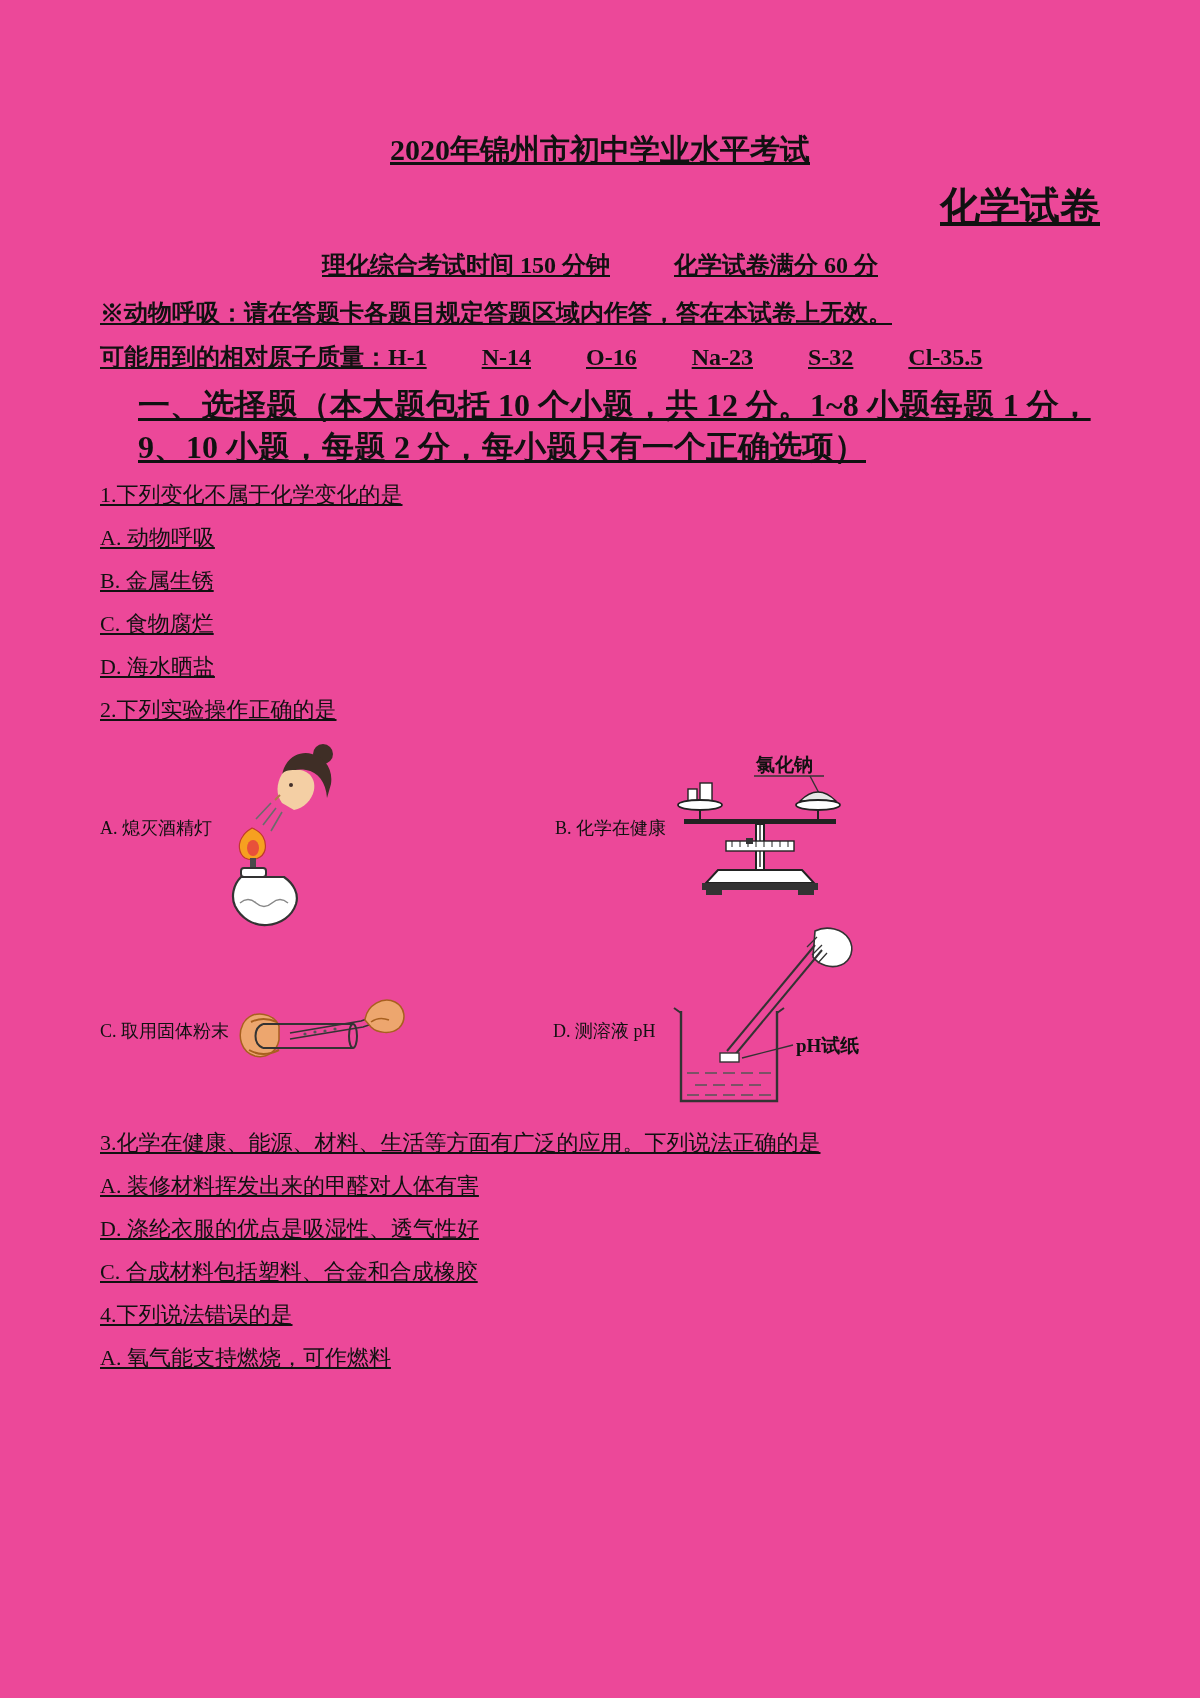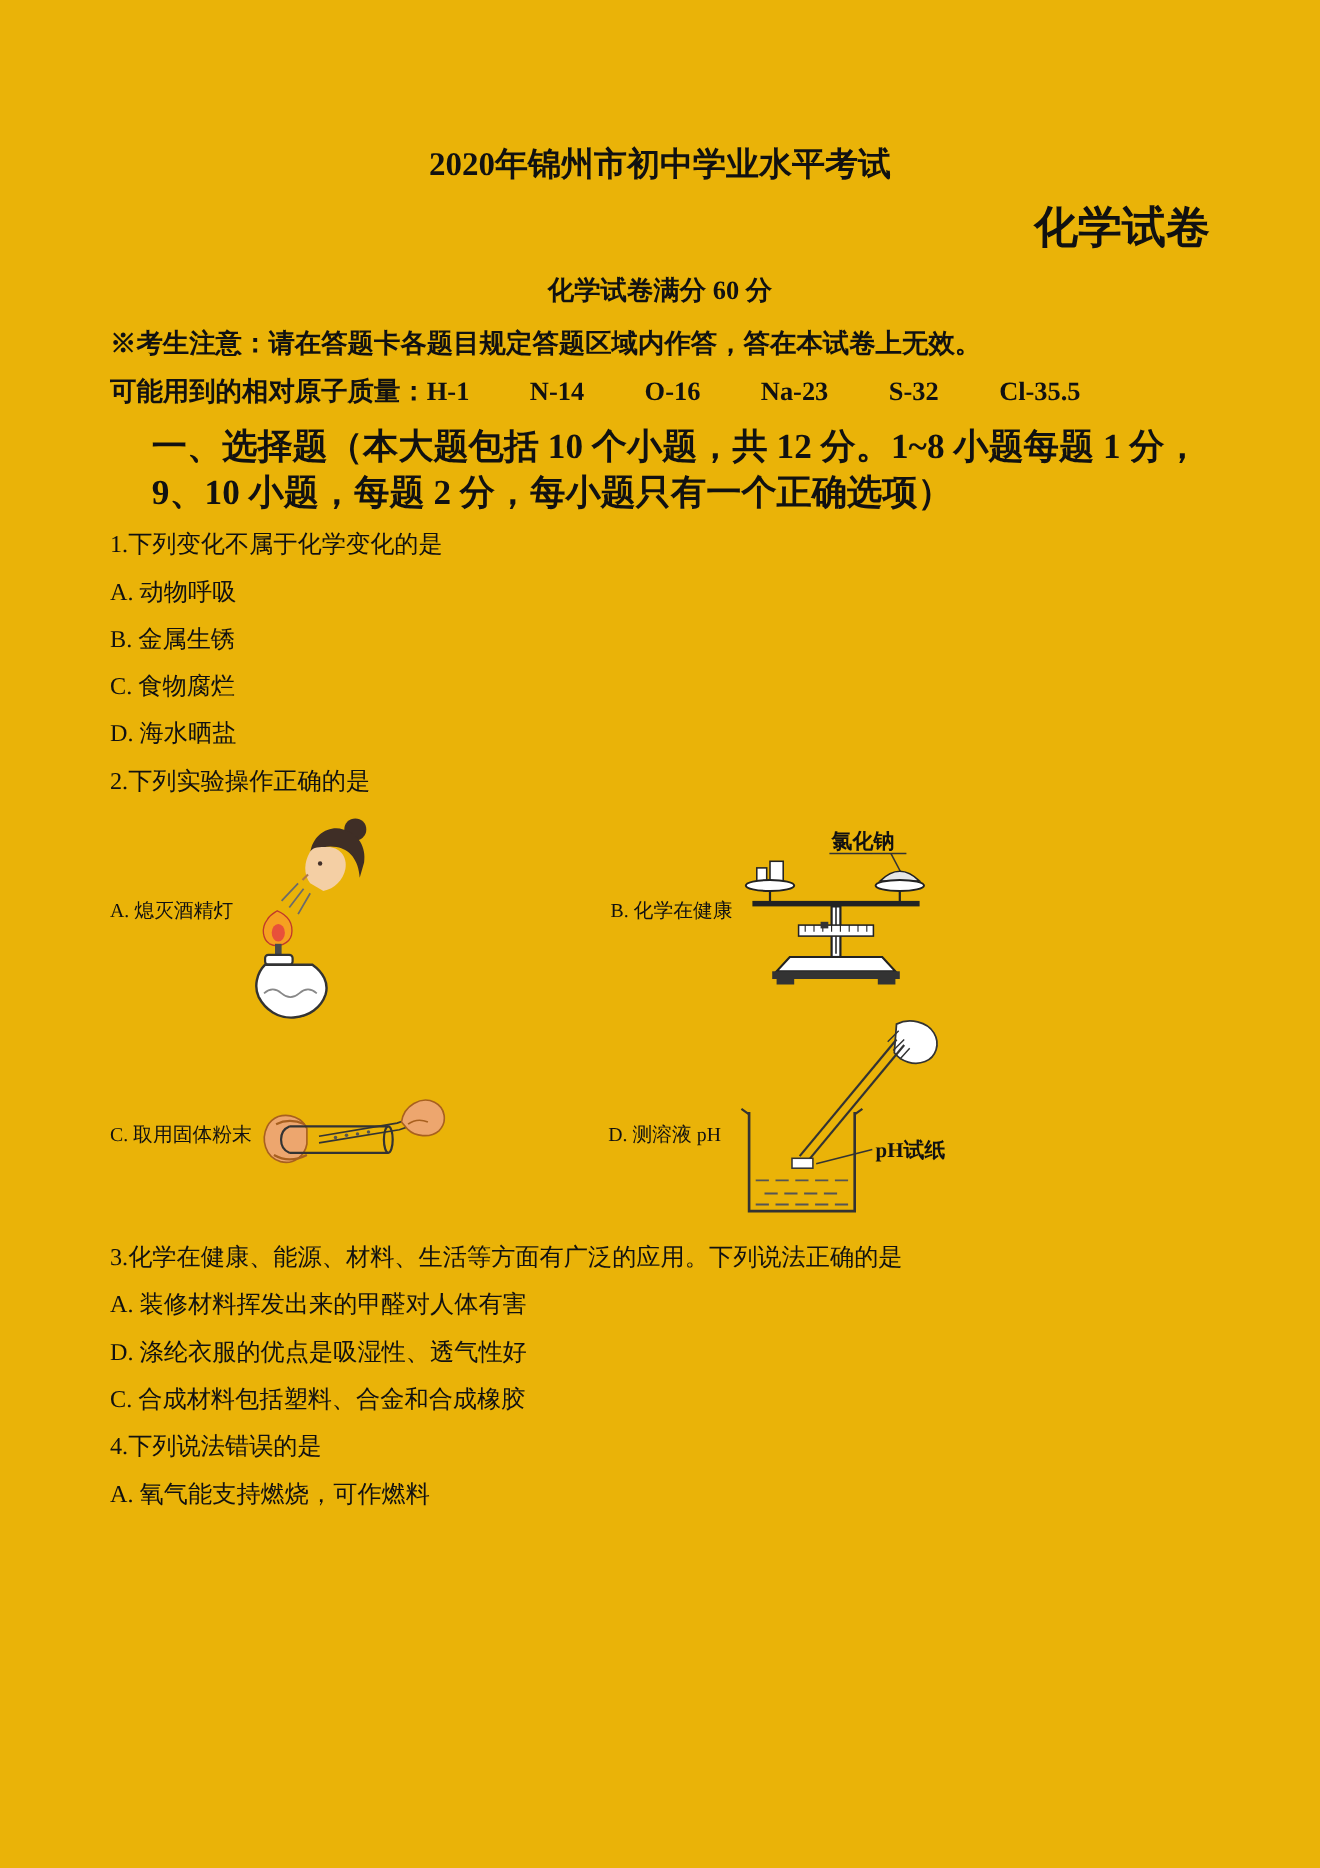--- a/index.html
+++ b/index.html
@@ -1,18 +1,18 @@
 <!DOCTYPE html>
 <html><head>
 <meta charset="utf-8">
 <style>
   * { margin:0; padding:0; box-sizing:border-box; }
   html,body { background:#ffffff; }
   body { width:1200px; font-family:"Liberation Serif","DejaVu Serif",serif; color:#111; }
-  .page { position:relative; width:1200px; height:1698px; background:#eab308; padding:130px 100px 0 100px; overflow:hidden; }
+  .page { position:relative; width:1200px; height:1698px; background:#ec4899; padding:130px 100px 0 100px; overflow:hidden;text-decoration:underline; }
 
   .title    { text-align:center; font-size:30px; line-height:40px; font-weight:bold; margin-bottom:18px; }
   .subtitle { text-align:right; font-size:40px; line-height:38px; font-weight:bold; margin-bottom:24px; }
   .examinfo { display:flex; justify-content:center; gap:64px; font-size:24px; line-height:30px; font-weight:bold; margin-bottom:18px; }
   .notice   { font-size:24px; line-height:30px; font-weight:bold; margin-bottom:14px; }
   .masses   { font-size:24px; line-height:30px; font-weight:bold; margin-bottom:12px; }
   .masses .mass + .mass { margin-left:55px; }
   .section  { font-size:32px; line-height:42px; font-weight:bold; margin-bottom:14px;margin-left:38px; }
 
   p.line { font-size:22px; line-height:26px; margin-bottom:17px; }
@@ -24,24 +24,25 @@
 </style>
 </head>
 <body>
 
 <div class="page">
 
   <div class="title">2020年锦州市初中学业水平考试</div>
   <div class="subtitle">化学试卷</div>
 
   <div class="examinfo">
+    <span>理化综合考试时间 150 分钟</span>
     <span>化学试卷满分 60 分</span>
   </div>
 
-  <div class="notice">※考生注意：请在答题卡各题目规定答题区域内作答，答在本试卷上无效。</div>
+  <div class="notice">※动物呼吸：请在答题卡各题目规定答题区域内作答，答在本试卷上无效。</div>
 
   <div class="masses">
     <span>可能用到的相对原子质量：</span><span class="mass">H-1</span><span class="mass">N-14</span><span class="mass">O-16</span><span class="mass">Na-23</span><span class="mass">S-32</span><span class="mass">Cl-35.5</span>
   </div>
 
   <div class="section">一、选择题（本大题包括 10 个小题，共 12 分。1~8 小题每题 1 分，9、10 小题，每题 2 分，每小题只有一个正确选项）</div>
 
   <p class="line">1.下列变化不属于化学变化的是</p>
   <p class="line">A. 动物呼吸</p>
   <p class="line">B. 金属生锈</p>

